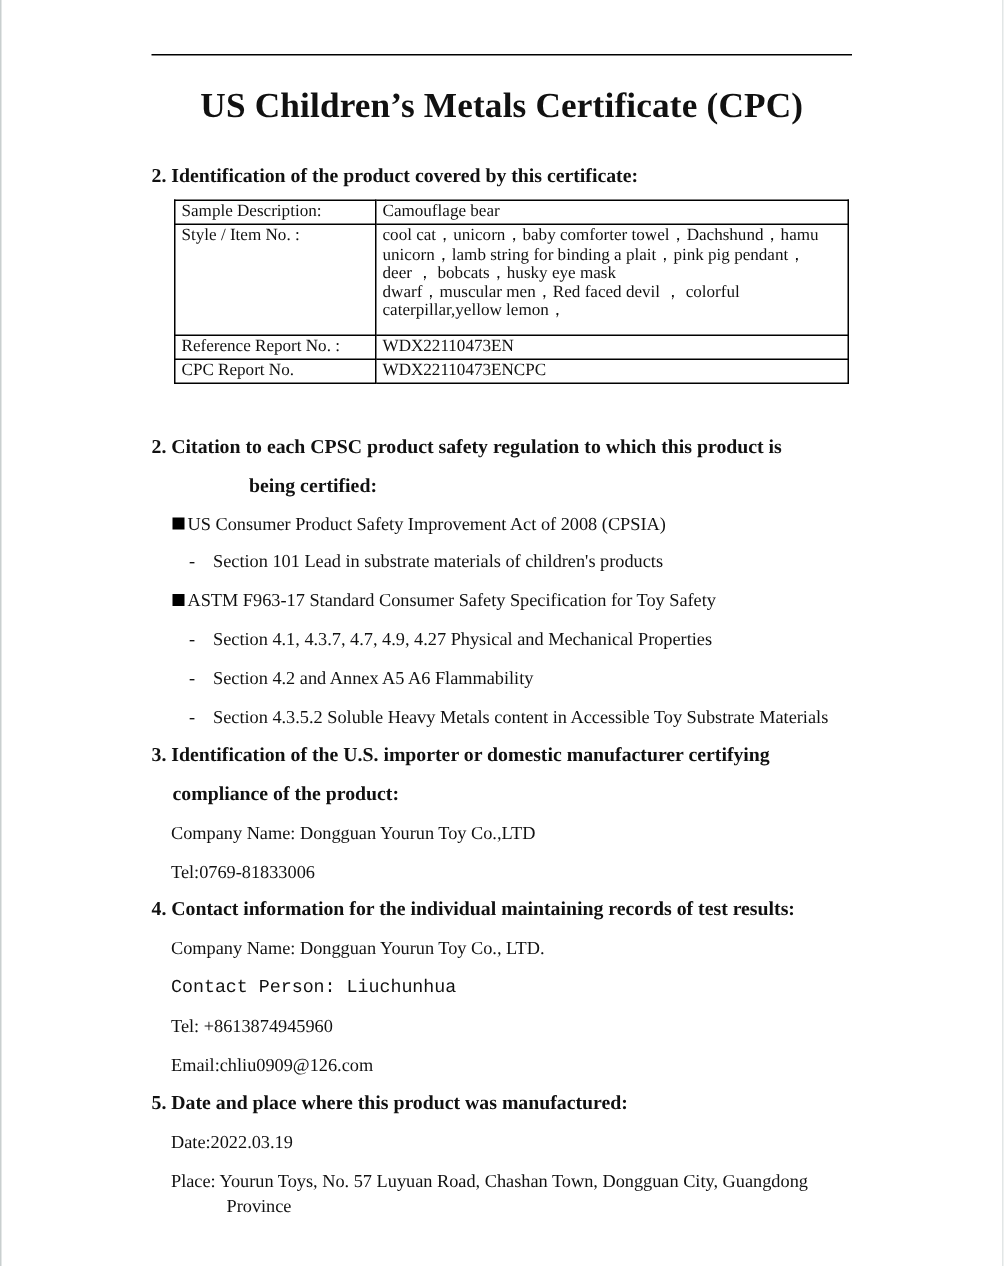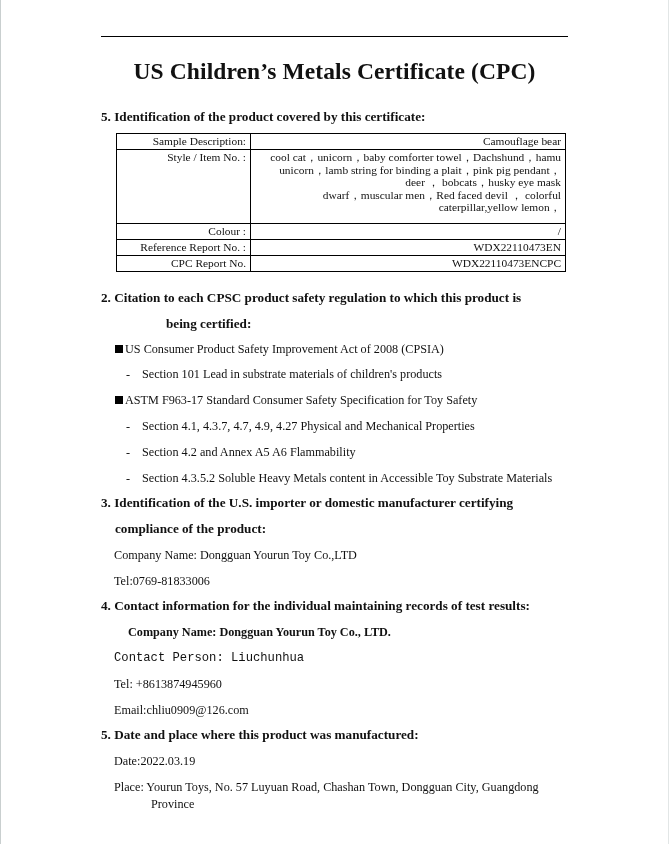--- a/index.html
+++ b/index.html
@@ -17,59 +17,55 @@
   }
   .h {
     position: absolute; font-weight: bold; font-size: 13.2px; white-space: nowrap;
   }
   .t { position: absolute; font-size: 12.2px; white-space: nowrap; text-align: right; }
   table.info {
     position: absolute; left: 116px; top: 133px; width: 450px;
     border-collapse: collapse; font-size: 11.4px; line-height: 12.6px;
   }
   table.info td {
-    border: 1px solid #000; padding: 1px 4px 1px 4px; vertical-align: top; text-align: right;
+    border: 1px solid #000; padding: 1px 4px 1px 4px; vertical-align: top;
   }
   table.info td.lbl { width: 125px; }
   .row-h1 td { height: 13px; }
   .row-h2 td { height: 71px; }
   .row-h3 td { height: 13px; }
   .sq { display: inline-block; width: 8px; height: 8px; background: #000; margin-right: 2px; vertical-align: 0px; }
   .dash { position: absolute; font-size: 12.2px; }
 </style>
 </head>
 <body>
 
 <div class="edge-left"></div>
 <div class="edge-right"></div>
 <div class="top-rule"></div>
 
 <div class="title">US Children’s Metals Certificate (CPC)</div>
 
-<div class="h" style="left:101px; top:109px;">5.  Identification of the product covered by this certificate:</div>
+<div class="h" style="left:101px; top:109px;">2.  Identification of the product covered by this certificate:</div>
 
 <table class="info">
   <tbody>
       <tr class="row-h1">
     <td class="lbl">Sample Description:</td>
     <td>Camouflage bear</td>
   </tr>
   <tr class="row-h2">
     <td class="lbl">Style / Item No. :</td>
     <td>
       <div>cool cat，unicorn，baby comforter towel，Dachshund，hamu</div>
       <div>unicorn，lamb string for binding a plait，pink pig pendant，</div>
       <div>deer ， bobcats，husky eye mask</div>
       <div>dwarf，muscular men，Red faced devil ， colorful</div>
       <div>caterpillar,yellow lemon，</div>
     </td>
-  </tr>
-  <tr class="row-h3">
-    <td class="lbl">Colour :</td>
-    <td>/</td>
   </tr>
   <tr class="row-h3">
     <td class="lbl">Reference Report No. :</td>
     <td>WDX22110473EN</td>
   </tr>
   <tr class="row-h3">
     <td class="lbl">CPC Report No.</td>
     <td>WDX22110473ENCPC</td>
   </tr>
 </tbody>
@@ -93,21 +89,21 @@
 <div class="t" style="left:142px; top:445px;">Section 4.2 and Annex A5 A6 Flammability</div>
 <div class="dash" style="left:126px; top:471px;">-</div>
 <div class="t" style="left:142px; top:471px;">Section 4.3.5.2 Soluble Heavy Metals content in Accessible Toy Substrate Materials</div>
 
 <div class="h" style="left:101px; top:495px;">3.  Identification of the U.S. importer or domestic manufacturer certifying</div>
 <div class="h" style="left:115px; top:521px;">compliance of the product:</div>
 <div class="t" style="left:114px; top:548px;">Company Name: Dongguan Yourun Toy Co.,LTD</div>
 <div class="t" style="left:114px; top:574px;">Tel:0769-81833006</div>
 
 <div class="h" style="left:101px; top:598px;">4.  Contact information for the individual maintaining records of test results:</div>
-<div class="t" style="left:128px; top:625px;font-weight:bold;">Company Name: Dongguan Yourun Toy Co., LTD.</div>
+<div class="t" style="left:114px; top:625px;">Company Name: Dongguan Yourun Toy Co., LTD.</div>
 <div class="t" style="left:114px; top:651px;font-family:Liberation Mono, monospace;">Contact Person: Liuchunhua</div>
 <div class="t" style="left:114px; top:677px;">Tel: +8613874945960</div>
 <div class="t" style="left:114px; top:703px;">Email:chliu0909@126.com</div>
 
 <div class="h" style="left:101px; top:727px;">5.  Date and place where this product was manufactured:</div>
 <div class="t" style="left:114px; top:754px;">Date:2022.03.19</div>
 <div class="t" style="left:114px; top:780px;">Place: Yourun Toys, No. 57 Luyuan Road, Chashan Town, Dongguan City, Guangdong</div>
 <div class="t" style="left:151px; top:797px;">Province</div>
 
 </body></html>

